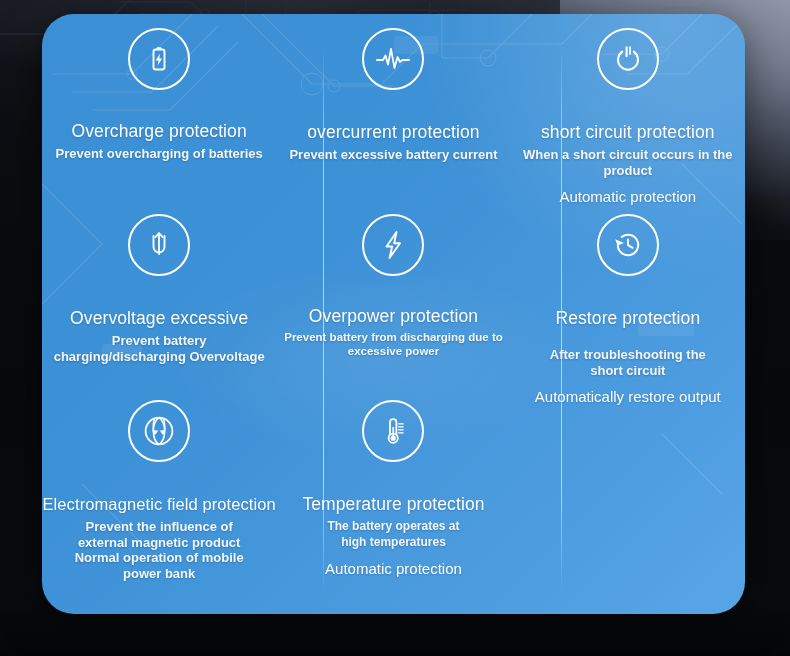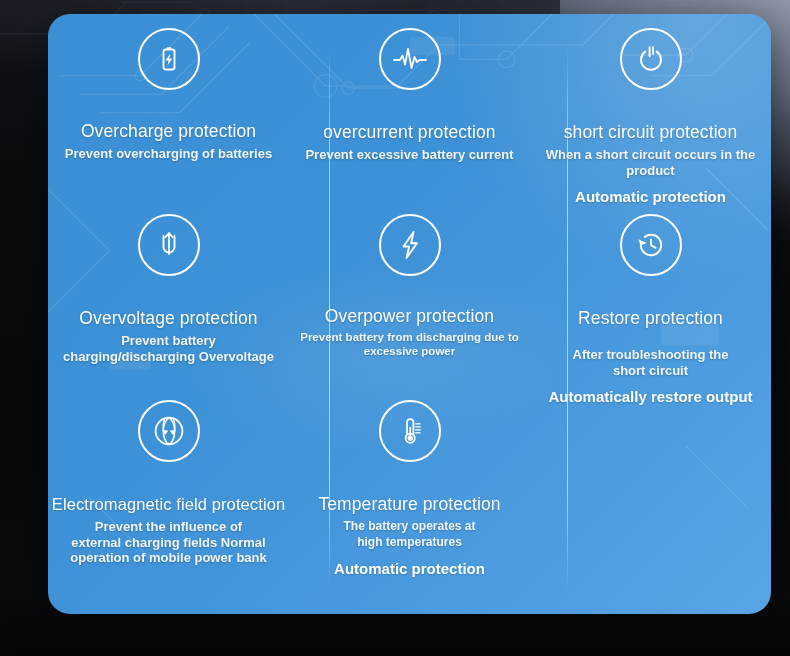--- a/index.html
+++ b/index.html
@@ -39,29 +39,28 @@
   }
   #bottomsheen {
     position: absolute;
     left: 0; right: 0; bottom: 0; height: 60px;
     background: linear-gradient(180deg, rgba(0,0,0,0) 0%, rgba(0,0,0,0.55) 100%);
   }
 
   
   #panel {
     position: absolute;
-    left: 48px;
+    left: 42px;
     top: 14px;
     width: 703px;
     height: 600px;
-    border-radius: 22px;
+    border-radius: 32px;
     overflow: hidden;
     background: linear-gradient(135deg, #3b8fd4 0%, #3d91d6 40%, #4a9ade 72%, #58a5e6 100%);
     box-shadow: 0 10px 40px rgba(0,0,0,.55);
-    padding-left: 20px;
   }
   #panel .circuit-watermark {
     position: absolute;
     inset: 0;
     opacity: .13;
     pointer-events: none;
   }
   #panel .topsheen {
     position: absolute;
     right: -40px; top: -60px;
@@ -137,21 +136,21 @@
     margin-top: 5px;
     max-width: 212px;
     text-shadow: 0 1px 2px rgba(0,0,0,.22);
   }
   .desc.small { font-size: 11.5px; line-height: 13.5px; }
   .extra {
     color: #ffffff;
     font-size: 15px;
     line-height: 18px;
     text-align: center;
-    font-weight: 700;
+    font-weight: 400;
     margin-top: 10px;
     text-shadow: 0 1px 2px rgba(0,0,0,.18);
   }
   
   .c1 .title { margin-top: 31px; }
   .c3 .title { font-size: 14.5px; line-height: 17px; margin-top: 34px; }
   .c3 .desc  { font-size: 12.5px; margin-top: 9px; }
   .c6 .title { margin-top: 30px; }
   .c6 .desc  { max-width: 238px; }
   .c7 .desc  { max-width: 180px; margin-top: 19px; }
@@ -268,21 +267,21 @@
     </div>
 
     <div class="cell c5">
       <div class="icon-wrap">
         <svg width="32" height="34" viewBox="0 0 32 34">
           <path d="M10.5 8 L10.5 19 A5.5 5.5 0 0 0 21.5 19 L21.5 8" fill="none" stroke="#fff" stroke-width="1.9" stroke-linecap="round"></path>
           <path d="M16 26 L16 5.5" fill="none" stroke="#fff" stroke-width="1.8" stroke-linecap="round"></path>
           <path d="M12.4 9.2 L16 5.2 L19.6 9.2" fill="none" stroke="#fff" stroke-width="1.8" stroke-linecap="round" stroke-linejoin="round"></path>
         </svg>
       </div>
-      <div class="title">Overvoltage protection</div>
+      <div class="title">Overvoltage excessive</div>
       <div class="desc">Prevent battery charging/discharging Overvoltage</div>
     </div>
 
     <div class="cell c6">
       <div class="icon-wrap">
         <svg width="32" height="34" viewBox="0 0 32 34">
           <path d="M19.5 4 L9.5 18.5 L15.2 18.5 L12.5 30 L23 15.2 L17.2 15.2 Z" fill="none" stroke="#fff" stroke-width="1.9" stroke-linejoin="round" stroke-linecap="round"></path>
         </svg>
       </div>
       <div class="title">Overpower protection</div>
@@ -308,21 +307,21 @@
           <circle cx="18" cy="18" r="13.4" fill="none" stroke="#fff" stroke-width="1.8"></circle>
           <path d="M18 4.6 C10.5 9.5 10.5 26.5 18 31.4" fill="none" stroke="#fff" stroke-width="1.6"></path>
           <path d="M18 4.6 C25.5 9.5 25.5 26.5 18 31.4" fill="none" stroke="#fff" stroke-width="1.6"></path>
           <path d="M13.6 5.6 C11.2 12 11.8 22 14.6 20.4" fill="none" stroke="#fff" stroke-width="1.5"></path>
           <path d="M22.4 5.6 C24.8 12 24.2 22 21.4 20.4" fill="none" stroke="#fff" stroke-width="1.5"></path>
           <path d="M12.1 17.2 L14.6 21.4 L17.1 17.6" fill="#fff"></path>
           <path d="M18.9 17.6 L21.4 21.4 L23.9 17.2" fill="#fff"></path>
         </svg>
       </div>
       <div class="title">Electromagnetic field protection</div>
-      <div class="desc">Prevent the influence of external charging fields Normal operation of mobile power bank</div>
+      <div class="desc">Prevent the influence of external magnetic product Normal operation of mobile power bank</div>
     </div>
 
     <div class="cell c9">
       <div class="icon-wrap">
         <svg width="32" height="34" viewBox="0 0 32 34">
           <path d="M13 20.6 L13 8.4 A3.2 3.2 0 0 1 19.4 8.4 L19.4 20.6" fill="none" stroke="#fff" stroke-width="1.8"></path>
           <circle cx="16.2" cy="24.2" r="4.6" fill="none" stroke="#fff" stroke-width="1.8"></circle>
           <circle cx="16.2" cy="24.2" r="2.6" fill="#fff"></circle>
           <rect x="15.4" y="13" width="1.7" height="9.5" fill="#fff"></rect>
           <g fill="#fff">

